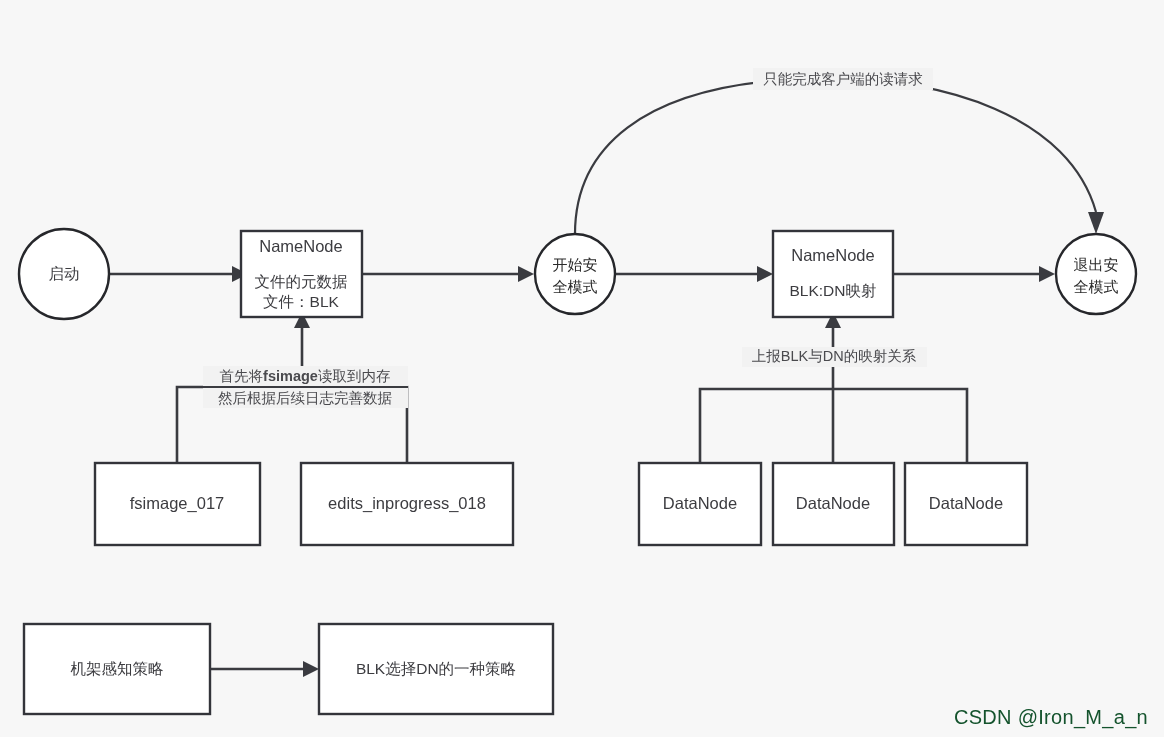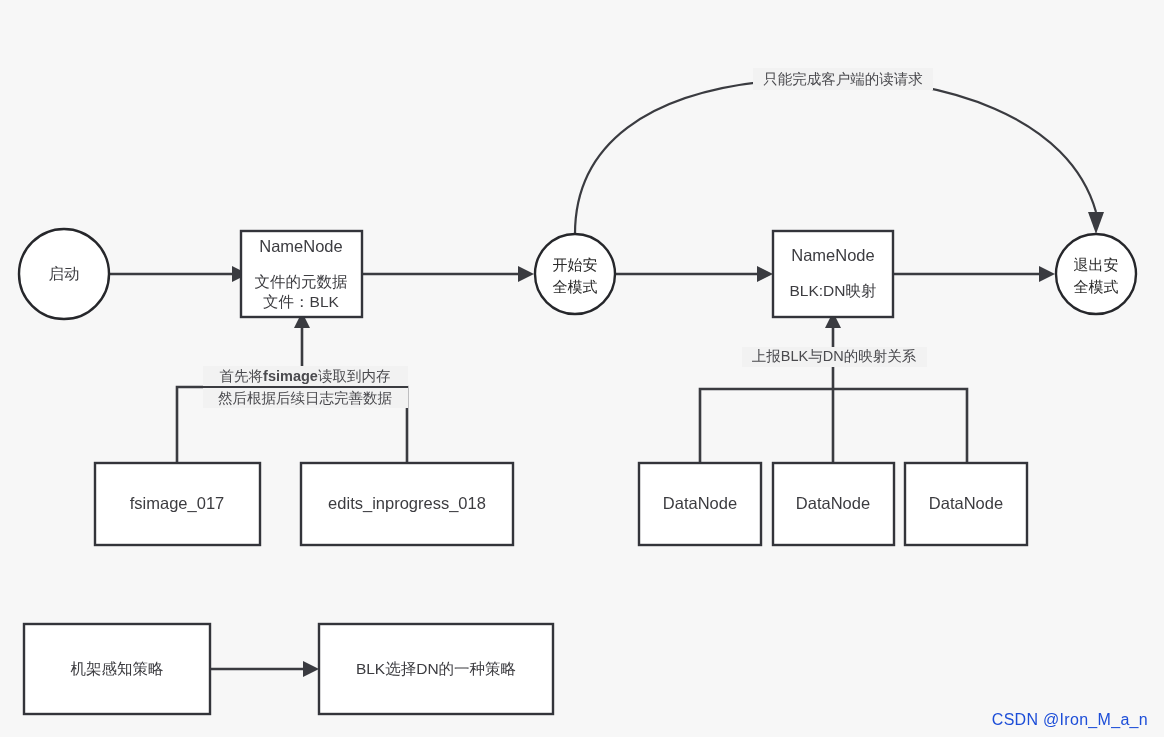--- a/index.html
+++ b/index.html
@@ -85,22 +85,22 @@
   .circle-label {
     font-size: 15px;
     fill: #2b2b2b;
     text-anchor: middle;
   }
   .watermark {
     position: absolute;
     right: 16px;
     bottom: 8px;
     font-family: "Liberation Sans", "DejaVu Sans", sans-serif;
-    font-size: 16px;
-    color: #1d4ed8;
+    font-size: 20px;
+    color: #14532d;
     letter-spacing: 0.3px;
     user-select: none;
   }
 </style>
 </head>
 <body>
 
 <div id="diagram-root">
   <svg class="canvas" viewBox="0 0 1164 737" xmlns="http://www.w3.org/2000/svg">
 

